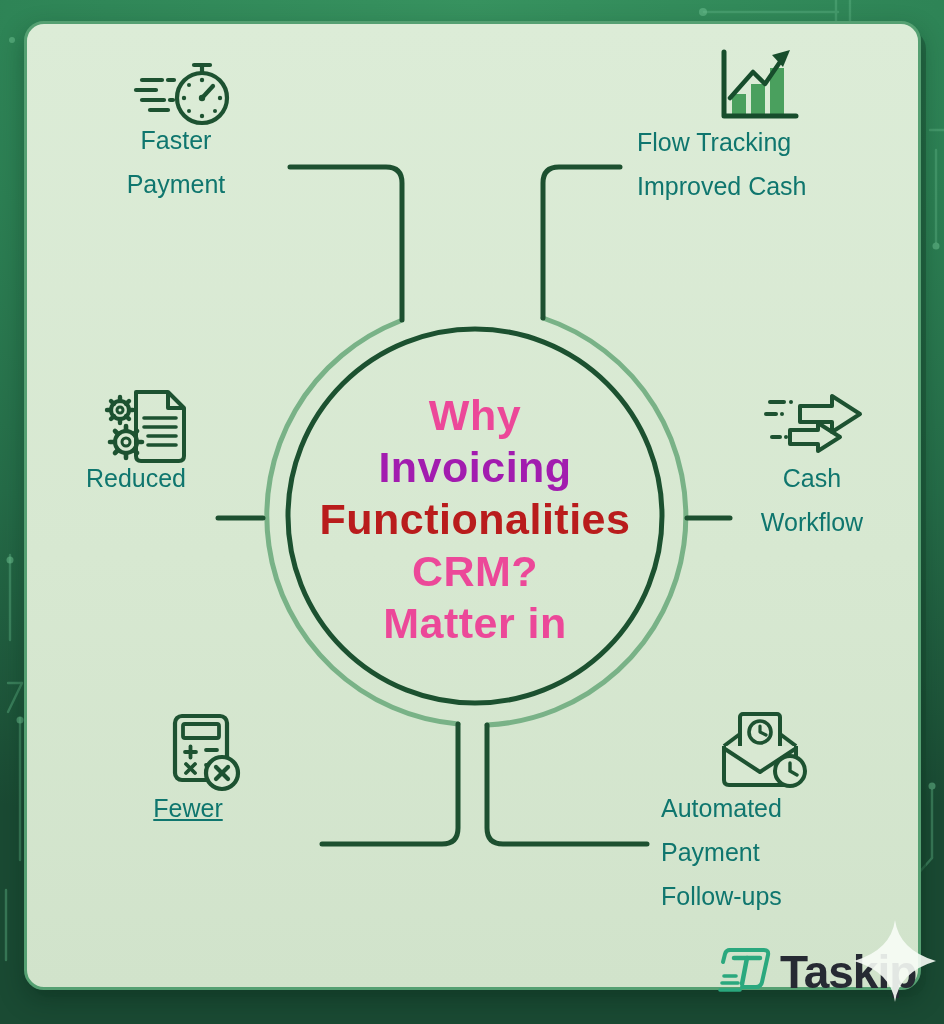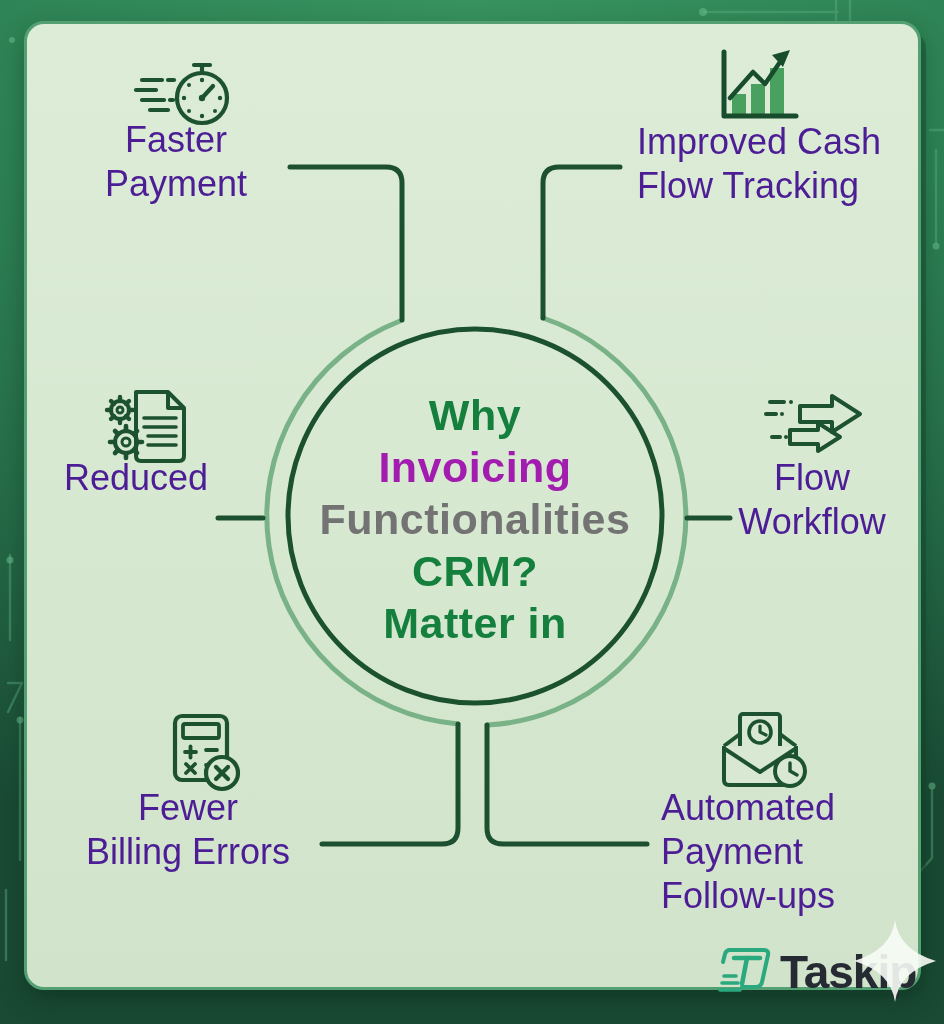--- a/index.html
+++ b/index.html
@@ -15,24 +15,24 @@
     box-sizing:border-box;border-radius:20px;
     background:linear-gradient(180deg,#dcecd7 0%,#d7e8d1 55%,#d1e3cb 100%);
     border:3px solid #55a072;
     box-shadow:0 10px 24px rgba(8,38,24,.38), 6px 8px 0 -1px rgba(22,70,46,.45);
   }
   .wires{position:absolute;inset:0;width:944px;height:1024px;pointer-events:none;}
   .title{
     position:absolute;left:285px;top:389px;width:380px;text-align:center;
     font-weight:bold;font-size:43px;line-height:52px;letter-spacing:.5px;
   }
-  .t-dark{color:#15803d;display:block;}
+  .t-dark{color:#ec4899;display:block;}
   .t-light{color:#a21caf;display:block;}
-  .t-mid{color:#737373;display:block;}
-  .b-label{position:absolute;color:#4c1d95;font-size:36px;line-height:44px;}
+  .t-mid{color:#b91c1c;display:block;}
+  .b-label{position:absolute;color:#0f766e;font-size:25px;line-height:44px;}
   .b-label span{display:block;}
   .center-txt{text-align:center;}
   .left-txt{text-align:left;}
   .b-icon{position:absolute;}
   .logo-text{
     position:absolute;left:780px;top:944px;height:56px;line-height:56px;
     font-size:46px;font-weight:600;color:#262a33;letter-spacing:-1px;
   }
   .sparkle{position:absolute;left:852px;top:918px;}
 </style>
@@ -130,22 +130,22 @@
       <rect x="22" y="48" width="14" height="22"></rect>
       <rect x="41" y="38" width="14" height="32"></rect>
       <rect x="60" y="22" width="14" height="48"></rect>
     </g>
     <path d="M14 6 V70 H86" stroke="#174d2c" fill="none" stroke-width="5" stroke-linecap="round" stroke-linejoin="round"></path>
     <path d="M20 52 L43 26 L55 38 L70 16" stroke="#174d2c" fill="none" stroke-width="4.5" stroke-linecap="round" stroke-linejoin="round"></path>
     <path d="M80 4 L62 9 L73 21 Z" fill="#174d2c"></path>
   </svg>
 </div>
 <div class="b-label left-txt" style="left:637px;top:120px;width:300px;">
+  <span>Flow Tracking</span>
   <span>Improved Cash</span>
-  <span>Flow Tracking</span>
 </div>
 
 <div class="b-icon" style="left:96px;top:384px;">
   <svg width="100" height="82" viewBox="0 0 100 82">
     <g stroke="#1d5231" fill="none" stroke-width="4" stroke-linejoin="round">
       <path d="M40 8 H72 L88 24 V72 Q88 77 83 77 H45 Q40 77 40 72 Z"></path>
       <path d="M72 8 V24 H88"></path>
     </g>
     <g stroke="#1d5231" stroke-width="3.6" stroke-linecap="round" fill="none">
       <path d="M48 34 H80"></path>
@@ -195,21 +195,21 @@
         <path d="M10 45 H18"></path>
     </g>
     <g fill="#1d5231">
       <circle cx="29" cy="10" r="2"></circle>
         <circle cx="20" cy="22" r="2"></circle>
         <circle cx="24" cy="45" r="2"></circle>
     </g>
   </svg>
 </div>
 <div class="b-label center-txt" style="left:692px;top:456px;width:240px;">
-  <span>Flow</span>
+  <span>Cash</span>
   <span>Workflow</span>
 </div>
 
 <div class="b-icon" style="left:155px;top:710px;">
   <svg width="92" height="86" viewBox="0 0 92 86">
     <g stroke="#1d5231" fill="none" stroke-width="4.2" stroke-linejoin="round">
       <rect x="20" y="6" width="52" height="64" rx="7"></rect>
       <rect x="28" y="14" width="36" height="14" rx="2" stroke-width="3.8"></rect>
     </g>
     <g stroke="#1d5231" stroke-width="3.8" stroke-linecap="round" fill="none">
@@ -221,23 +221,22 @@
       <path d="M51 55 H62"></path>
         <path d="M51 61 H62"></path>
     </g>
     <circle cx="67" cy="63" r="16" fill="#d7e8d1" stroke="#1d5231" stroke-width="4.2"></circle>
     <g stroke="#1d5231" stroke-width="4.2" stroke-linecap="round">
       <path d="M61 57 L73 69"></path>
         <path d="M73 57 L61 69"></path>
     </g>
   </svg>
 </div>
-<div class="b-label center-txt" style="left:38px;top:786px;width:300px;">
+<div class="b-label center-txt" style="left:38px;top:786px;width:300px;text-decoration:underline;">
   <span>Fewer</span>
-  <span>Billing Errors</span>
 </div>
 
 <div class="b-icon" style="left:710px;top:708px;">
   <svg width="100" height="88" viewBox="0 0 100 88">
     <g stroke="#1d5231" fill="none" stroke-width="4" stroke-linejoin="round">
       <path d="M14 38 L30 26"></path>
         <path d="M86 38 L70 26"></path>
       <rect x="30" y="6" width="40" height="46" rx="3" fill="#d8e8d2"></rect>
       <circle cx="50" cy="24" r="11" stroke-width="3.6"></circle>
       <path d="M50 18 V24 L56 27" stroke-width="3.2" stroke-linecap="round"></path>

